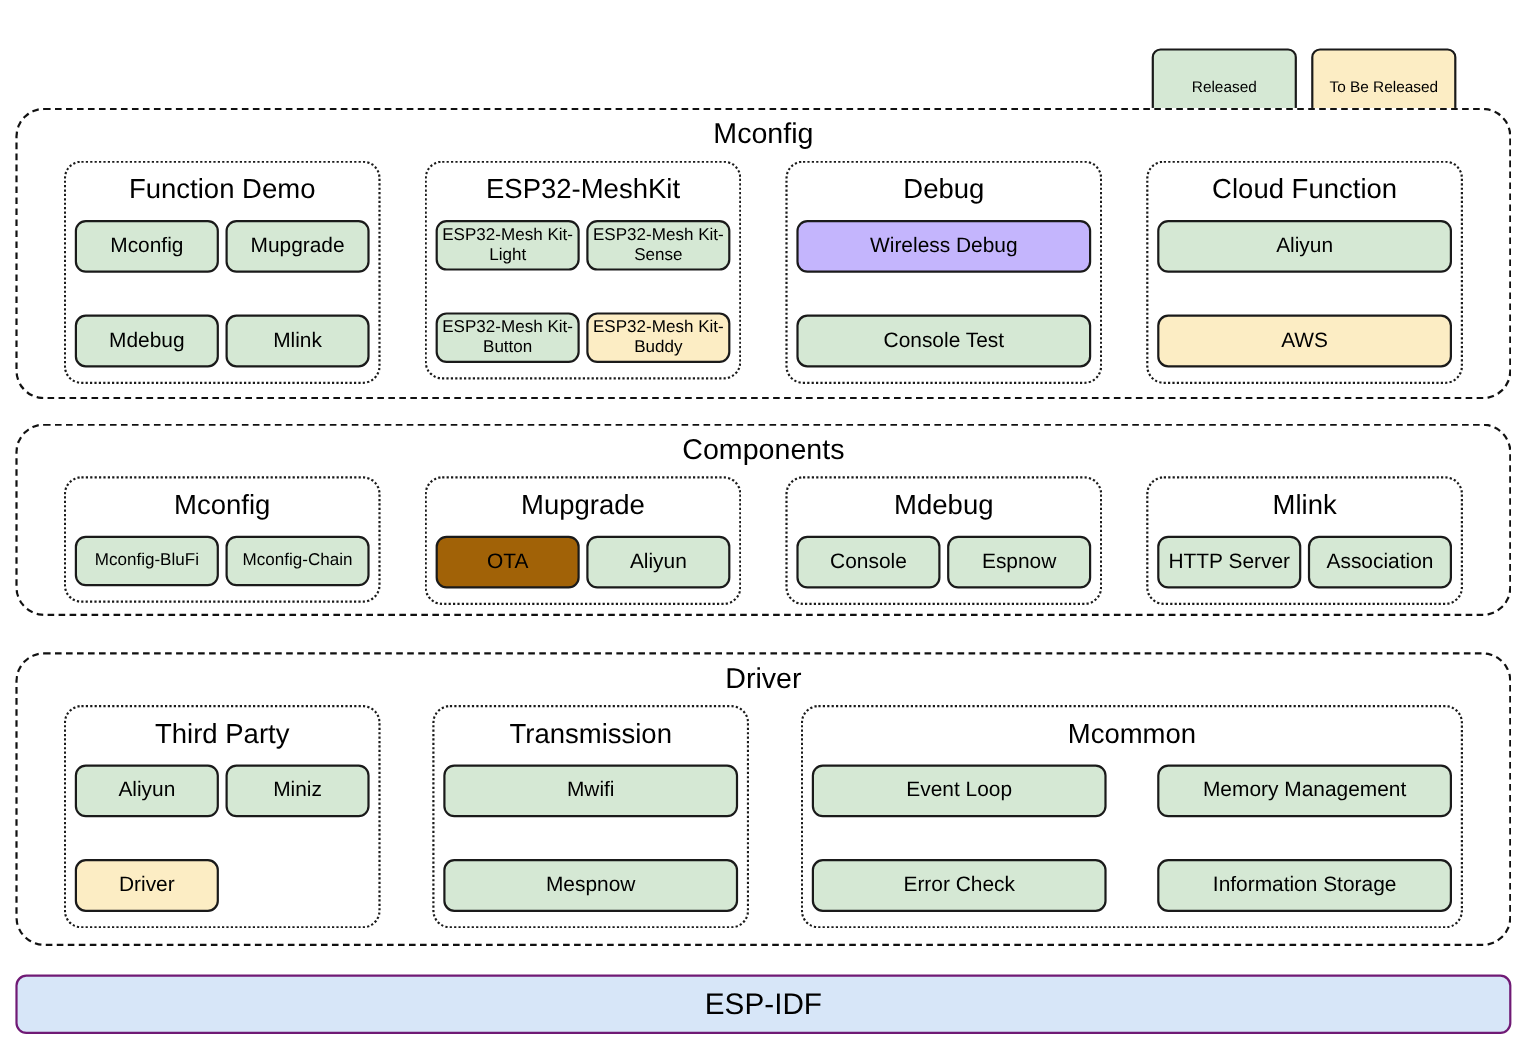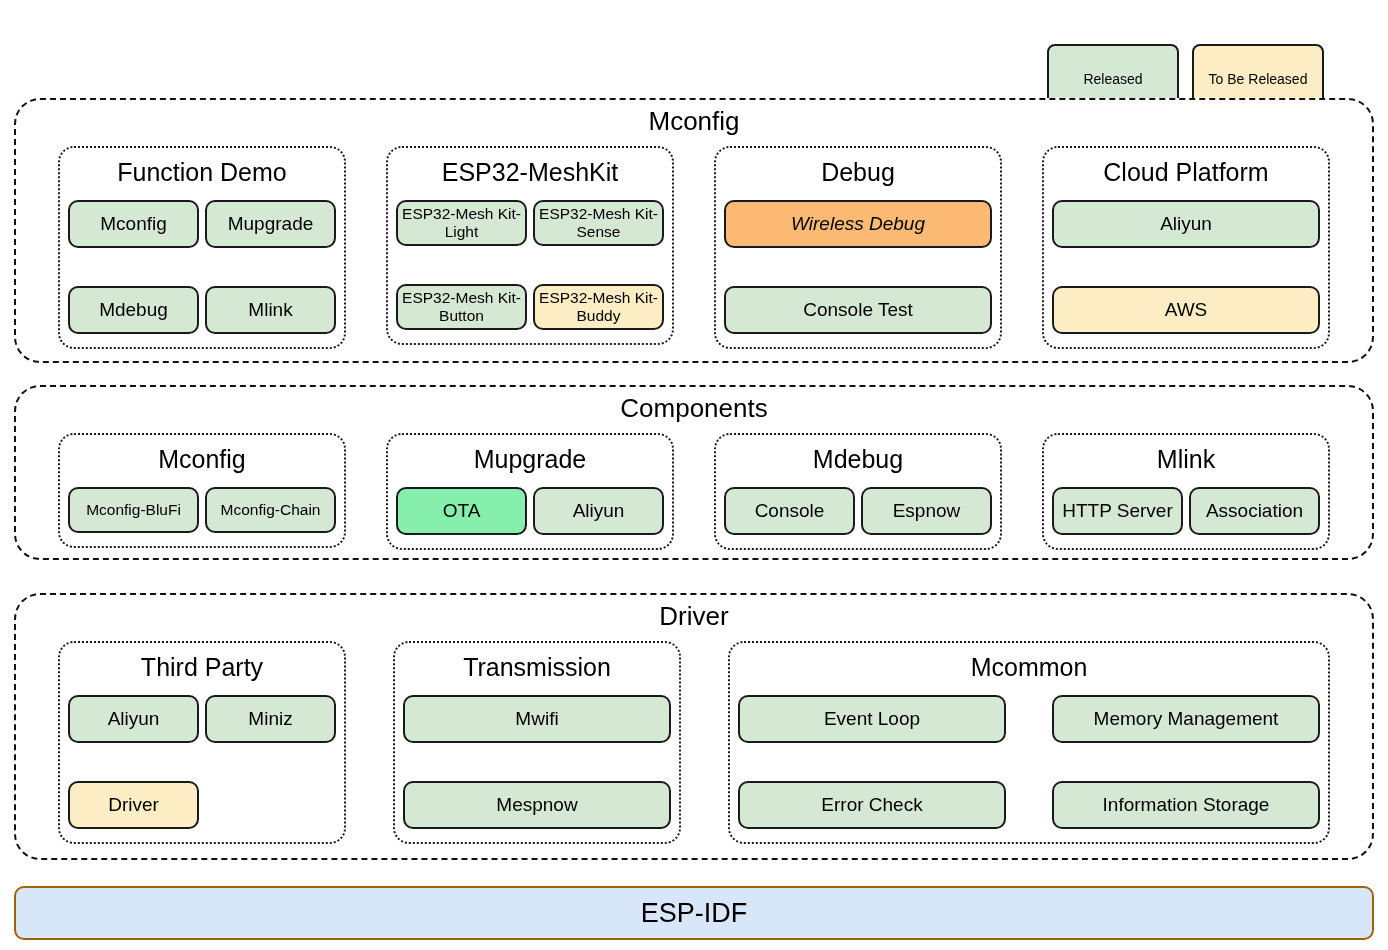--- a/index.html
+++ b/index.html
@@ -32,21 +32,21 @@
   .g-wide .grid{grid-template-columns:268px 268px;justify-content:space-between;gap:38px 0;}
 
   
   .box{height:48px;background:#d5e8d4;border:2px solid #1a1a1a;border-radius:10px;
     display:flex;align-items:center;justify-content:center;text-align:center;
     font-size:19px;line-height:1.15;padding:0 4px;box-sizing:border-box;}
   .box.sm{font-size:15.5px;height:46px;}
 
   
   .base-bar{position:absolute;left:14px;top:886px;width:1360px;height:54px;box-sizing:border-box;
-    border:2px solid #a16207;border-radius:10px;background:#d7e6f8;
+    border:2px solid #701a75;border-radius:10px;background:#d7e6f8;
     display:flex;align-items:center;justify-content:center;font-size:27px;}
 </style>
 </head>
 <body>
 
 <div class="canvas">
 
   <div class="legend">
     <div class="legend-box" style="background: rgb(213, 232, 212);">Released</div>
     <div class="legend-box" style="background: rgb(252, 237, 196);">To Be Released</div>
@@ -72,27 +72,27 @@
           <div class="box sm" style="background: rgb(213, 232, 212);">ESP32-Mesh Kit-Light</div>
           <div class="box sm" style="background: rgb(213, 232, 212);">ESP32-Mesh Kit-Sense</div>
           <div class="box sm" style="background: rgb(213, 232, 212);">ESP32-Mesh Kit-Button</div>
           <div class="box sm" style="background: rgb(252, 237, 196);">ESP32-Mesh Kit-Buddy</div>
         </div>
       </div>
 
       <div class="group g-std">
         <div class="group-title">Debug</div>
         <div class="grid one">
-          <div class="box" style="background: #fdba74; font-style: italic;">Wireless Debug</div>
+          <div class="box" style="background: #c4b5fd;">Wireless Debug</div>
           <div class="box" style="background: rgb(213, 232, 212);">Console Test</div>
         </div>
       </div>
 
       <div class="group g-std">
-        <div class="group-title">Cloud Platform</div>
+        <div class="group-title">Cloud Function</div>
         <div class="grid one">
           <div class="box" style="background: rgb(213, 232, 212);">Aliyun</div>
           <div class="box" style="background: rgb(252, 237, 196);">AWS</div>
         </div>
       </div>
 
     </div>
   </section>
 
   <section class="sec sec-components">
@@ -103,21 +103,21 @@
         <div class="group-title">Mconfig</div>
         <div class="grid two">
           <div class="box sm" style="background: rgb(213, 232, 212);">Mconfig-BluFi</div>
           <div class="box sm" style="background: rgb(213, 232, 212);">Mconfig-Chain</div>
         </div>
       </div>
 
       <div class="group g-std">
         <div class="group-title">Mupgrade</div>
         <div class="grid two">
-          <div class="box" style="background: #86efac;">OTA</div>
+          <div class="box" style="background: #a16207;">OTA</div>
           <div class="box" style="background: rgb(213, 232, 212);">Aliyun</div>
         </div>
       </div>
 
       <div class="group g-std">
         <div class="group-title">Mdebug</div>
         <div class="grid two">
           <div class="box" style="background: rgb(213, 232, 212);">Console</div>
           <div class="box" style="background: rgb(213, 232, 212); text-align: right;">Espnow</div>
         </div>

